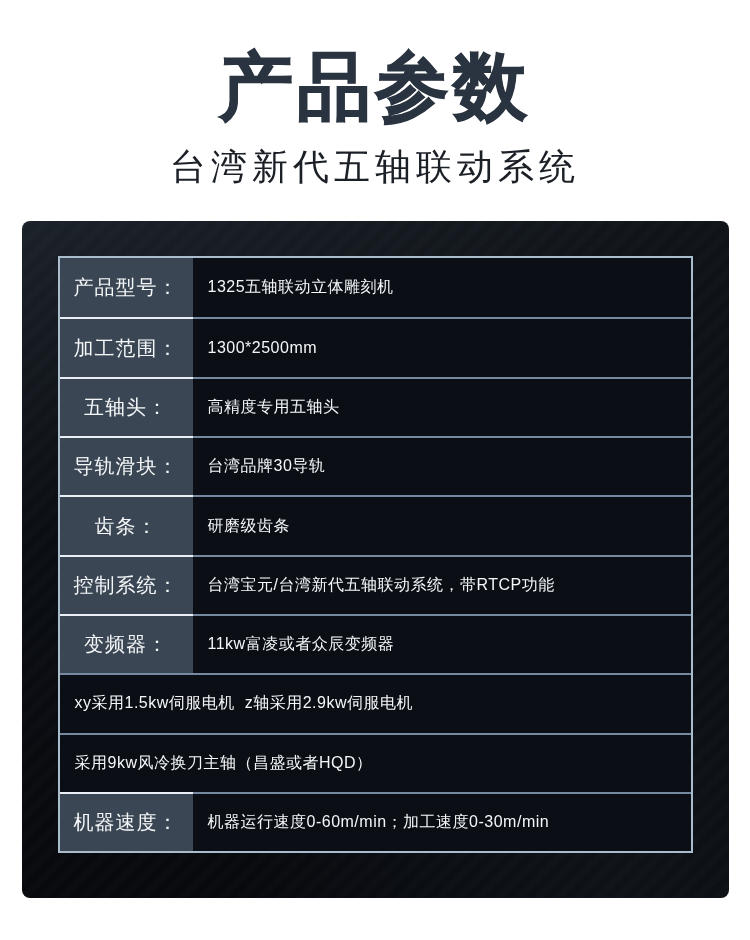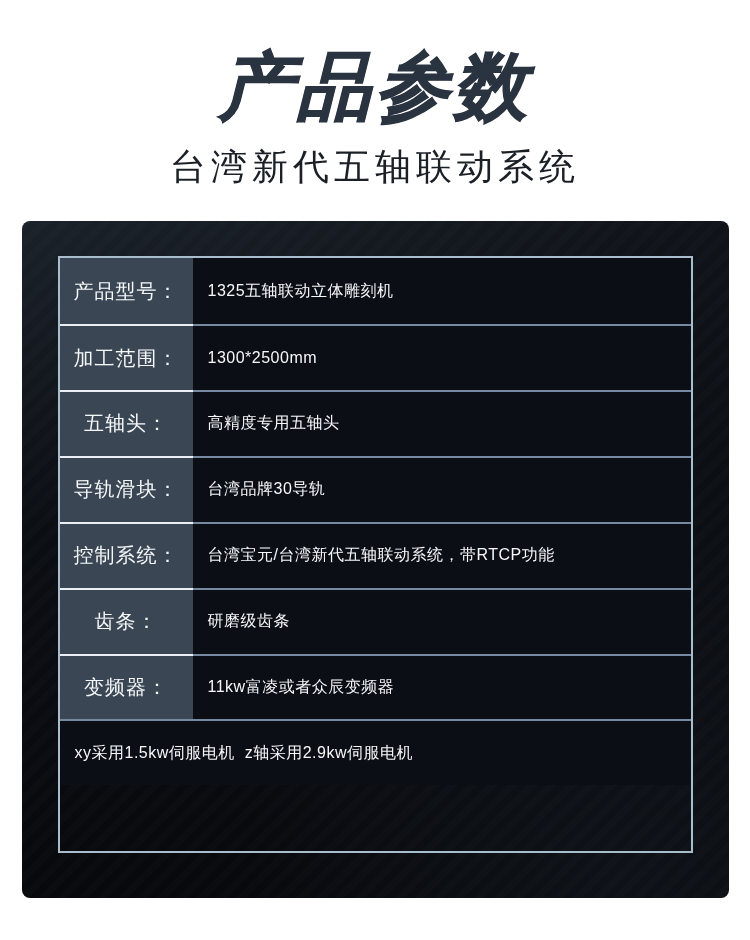--- a/index.html
+++ b/index.html
@@ -20,21 +20,20 @@
   
   .header { text-align: center; }
 
   .page-title {
     margin-top: 44px;
     font-size: 74px;
     line-height: 1.17;
     font-weight: 900;
     letter-spacing: 4px;
     color: var(--title-color, #2a3340);
-    font-style: italic;
     -webkit-text-stroke: 1px var(--title-color, #2a3340);
   }
 
   .page-subtitle {
     margin-top: 16px;
     font-size: 36px;
     line-height: 1.1;
     font-weight: 500;
     letter-spacing: 5px;
     color: var(--subtitle-color, #1b1f26);
@@ -129,37 +128,42 @@
     <div class="cell-label">五轴头：</div>
     <div class="cell-value">高精度专用五轴头</div>
   </div>
 
   <div class="spec-row">
     <div class="cell-label">导轨滑块：</div>
     <div class="cell-value">台湾品牌30导轨</div>
   </div>
 
   <div class="spec-row">
-    <div class="cell-label">控制系统：</div>
-    <div class="cell-value">台湾宝元/台湾新代五轴联动系统，带RTCP功能</div>
+    <div class="cell-label">齿条：</div>
+    <div class="cell-value">研磨级齿条</div>
   </div>
 
   <div class="spec-row">
-    <div class="cell-label">齿条：</div>
-    <div class="cell-value">研磨级齿条</div>
+    <div class="cell-label">控制系统：</div>
+    <div class="cell-value">台湾宝元/台湾新代五轴联动系统，带RTCP功能</div>
   </div>
 
   <div class="spec-row">
     <div class="cell-label">变频器：</div>
     <div class="cell-value">11kw富凌或者众辰变频器</div>
   </div>
 
   <div class="spec-row">
     <div class="cell-value">xy采用1.5kw伺服电机  z轴采用2.9kw伺服电机</div>
   </div>
 
   <div class="spec-row">
+    <div class="cell-value">采用9kw风冷换刀主轴（昌盛或者HQD）</div>
   </div>
 
+  <div class="spec-row">
+    <div class="cell-label">机器速度：</div>
+    <div class="cell-value">机器运行速度0-60m/min；加工速度0-30m/min</div>
+  </div>
 </div>
   </div>
 
 </div>
 
 </body></html>

